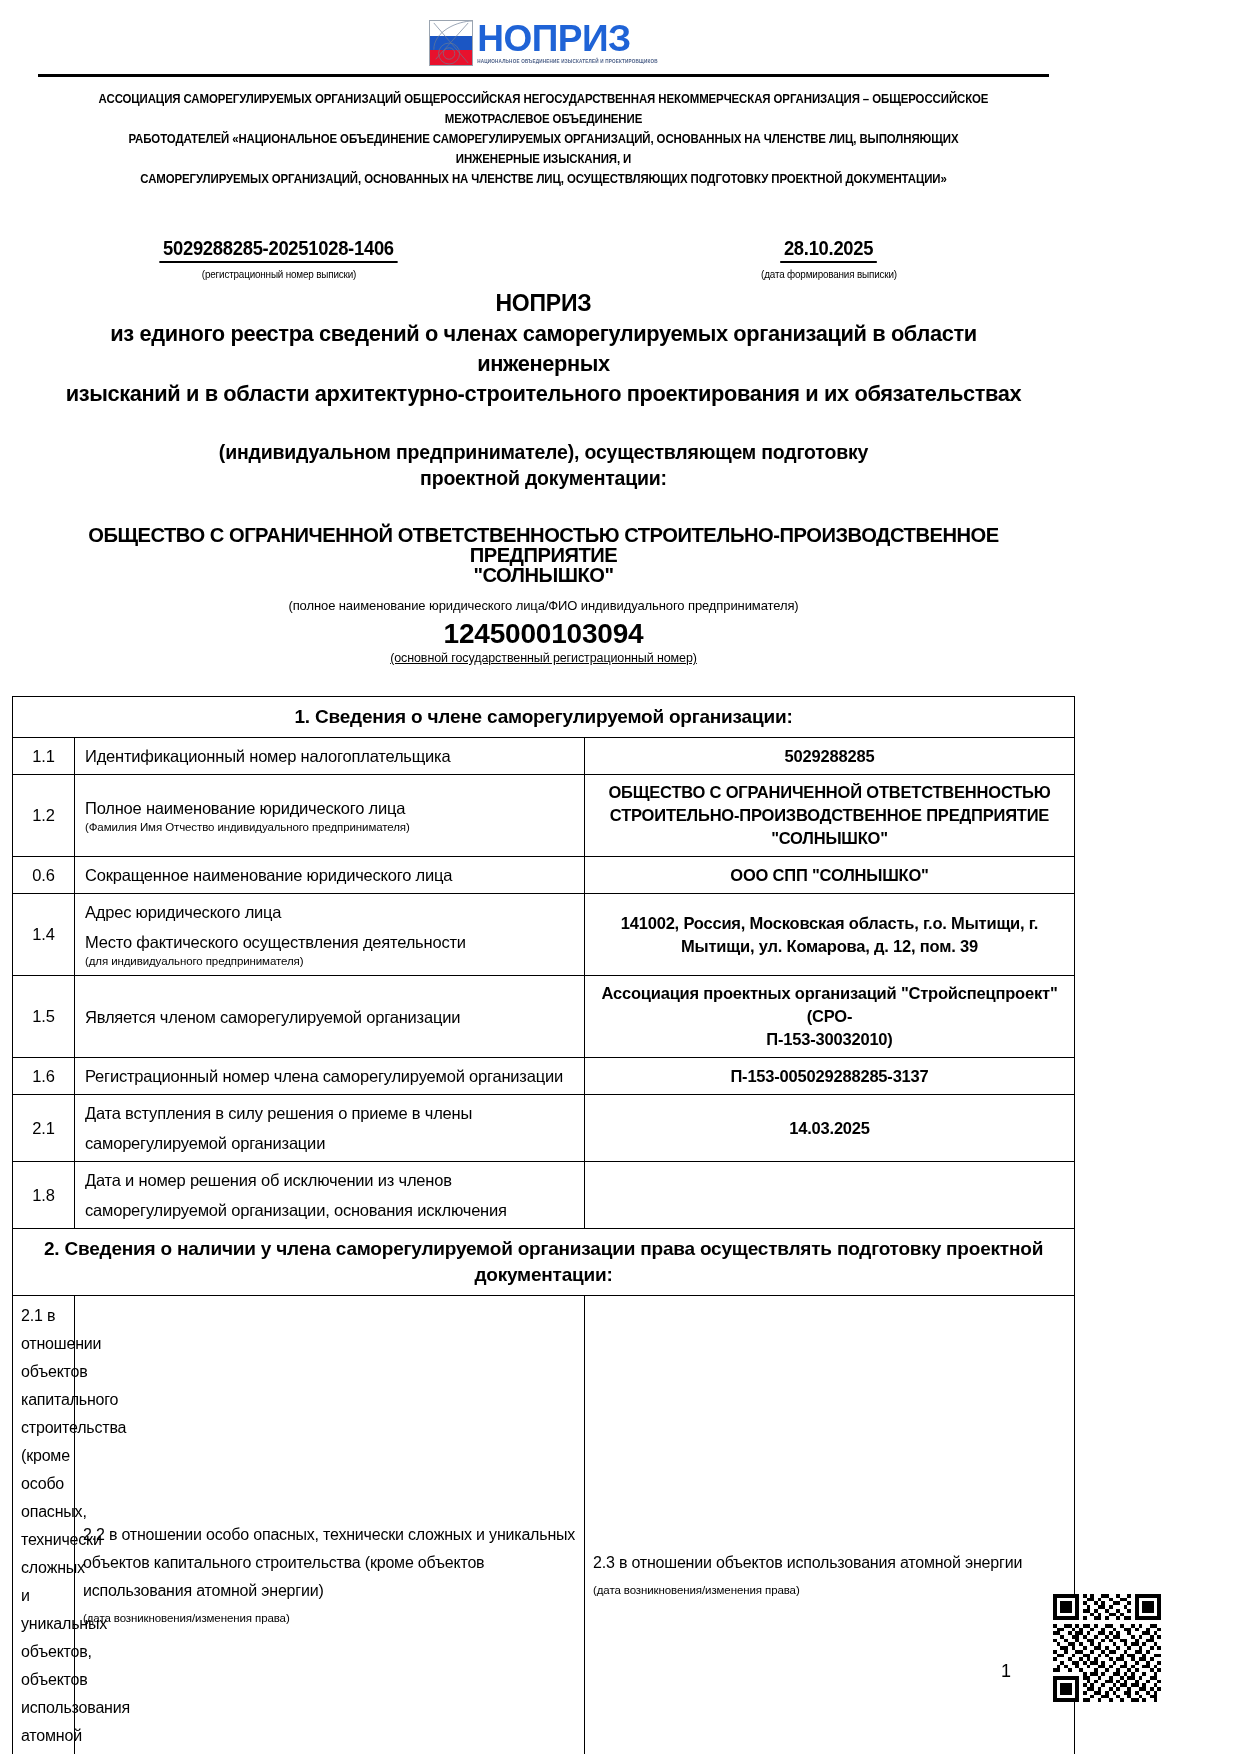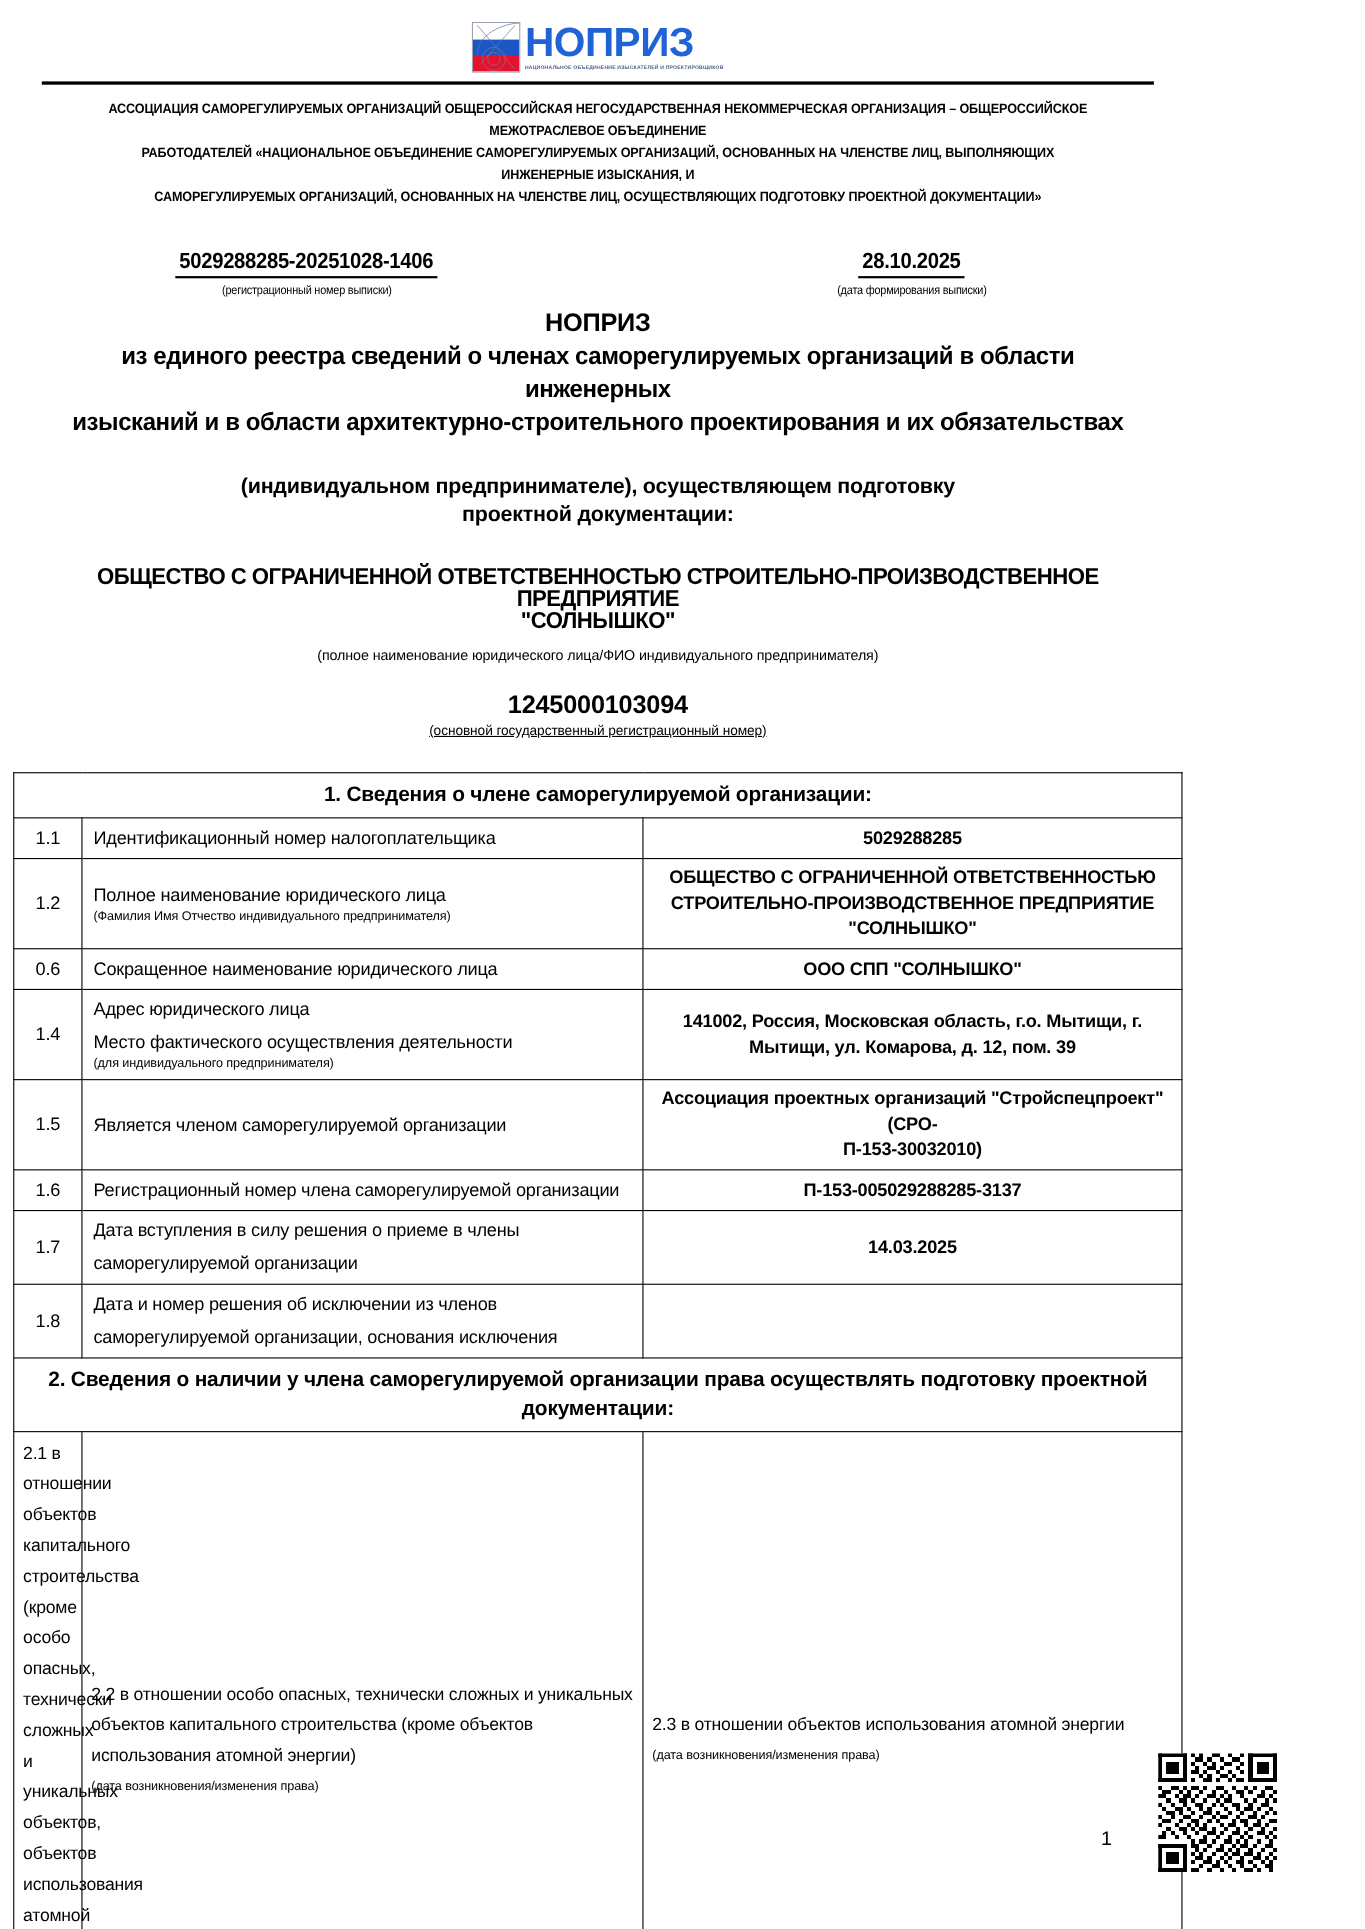--- a/index.html
+++ b/index.html
@@ -81,21 +81,21 @@
     transform: scaleX(0.93);
     transform-origin: center top;
     margin: 12px 58px 0 58px;
   }
 
   
   .regrow {
     display: flex;
     justify-content: center;
     gap: 0;
-    margin-top: 38px;
+    margin-top: 48px;
     position: relative;
   }
   .regblock { text-align: center; }
   .regblock.left { width: 420px; margin-left: 20px; }
   .regblock.right { width: 420px; margin-left: 130px; }
   .regvalue {
     font-weight: bold;
     font-size: 20px;
     line-height: 22px;
     letter-spacing: -0.3px;
@@ -150,23 +150,23 @@
   .orgcaption {
     text-align: center;
     font-size: 13px;
     line-height: 17px;
     margin-top: 12px;
     letter-spacing: -0.1px;
   }
   .ogrn {
     text-align: center;
     font-weight: bold;
-    font-size: 23px;
+    font-size: 28px;
     line-height: 28px;
-    margin-top: 22px;
+    margin-top: 6px;
     letter-spacing: -0.2px;
   }
   .ogrncaption {
     text-align: center;
     font-size: 12.5px;
     line-height: 16px;
     margin-top: 2px;
     letter-spacing: -0.1px;
     text-decoration: underline;
   }
@@ -376,21 +376,21 @@
         </td>
       </tr>
 
       <tr>
         <td class="col-num">1.6</td>
         <td class="col-label">Регистрационный номер члена саморегулируемой организации</td>
         <td class="col-value">П-153-005029288285-3137</td>
       </tr>
 
       <tr>
-        <td class="col-num">1.7</td>
+        <td class="col-num">2.1</td>
         <td class="col-label">
           <span class="lbl-line">Дата вступления в силу решения о приеме в члены</span>
           <span class="lbl-line">саморегулируемой организации</span>
         </td>
         <td class="col-value">14.03.2025</td>
       </tr>
 
       <tr>
         <td class="col-num">1.8</td>
         <td class="col-label">

